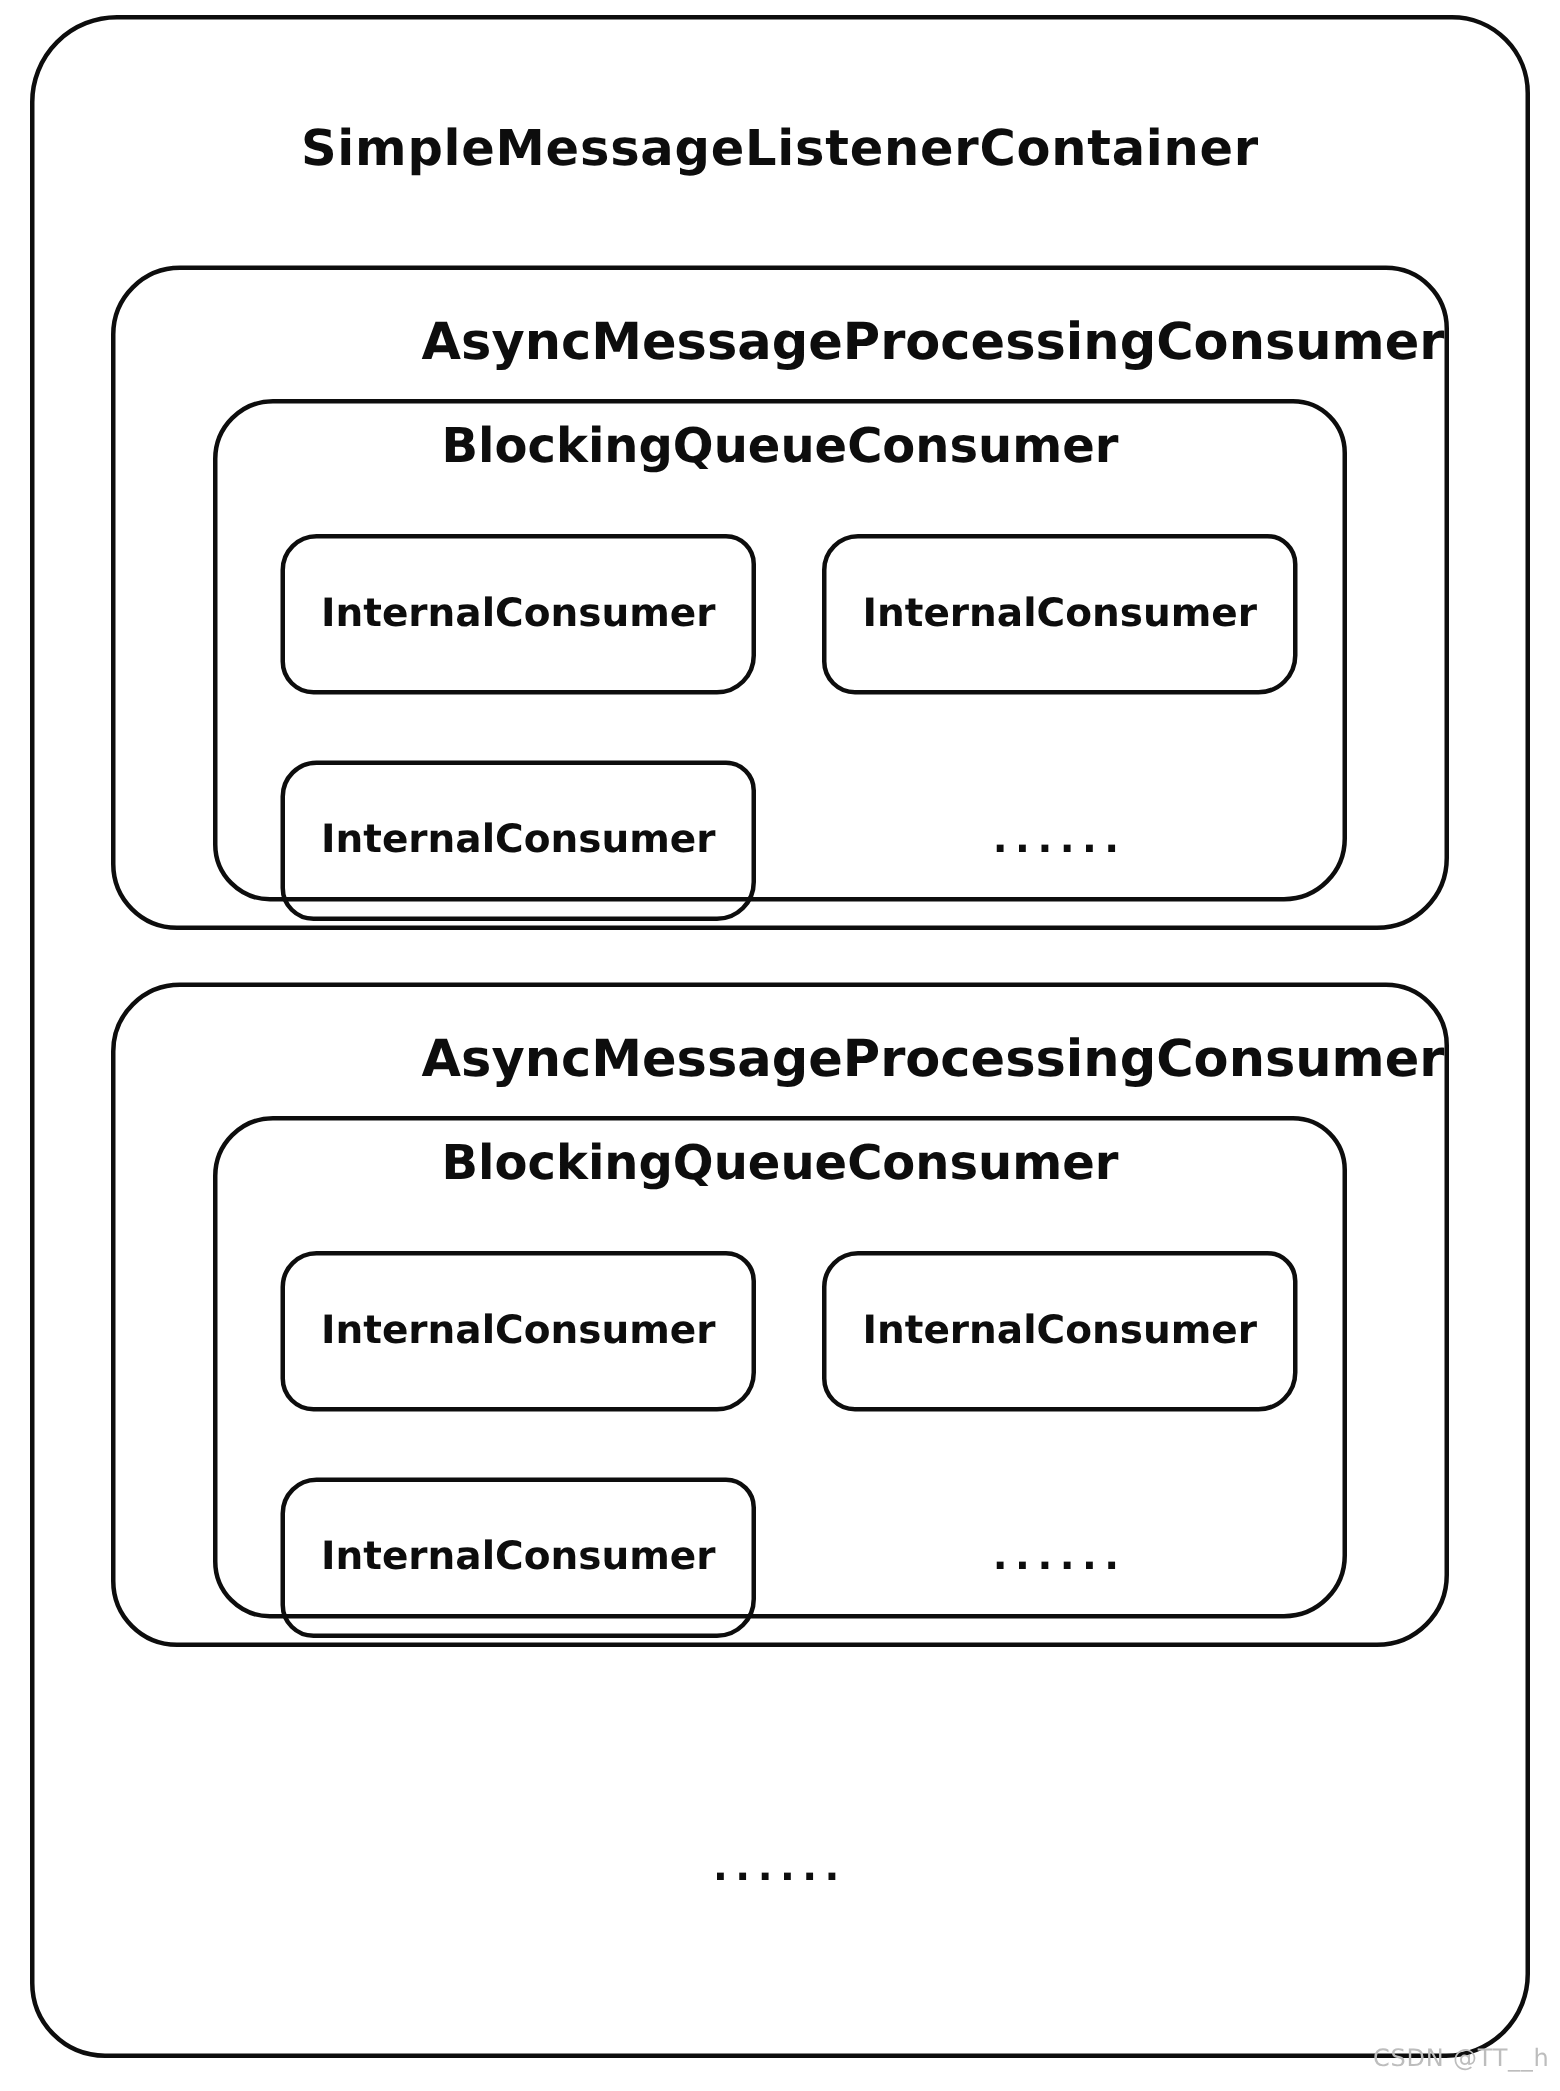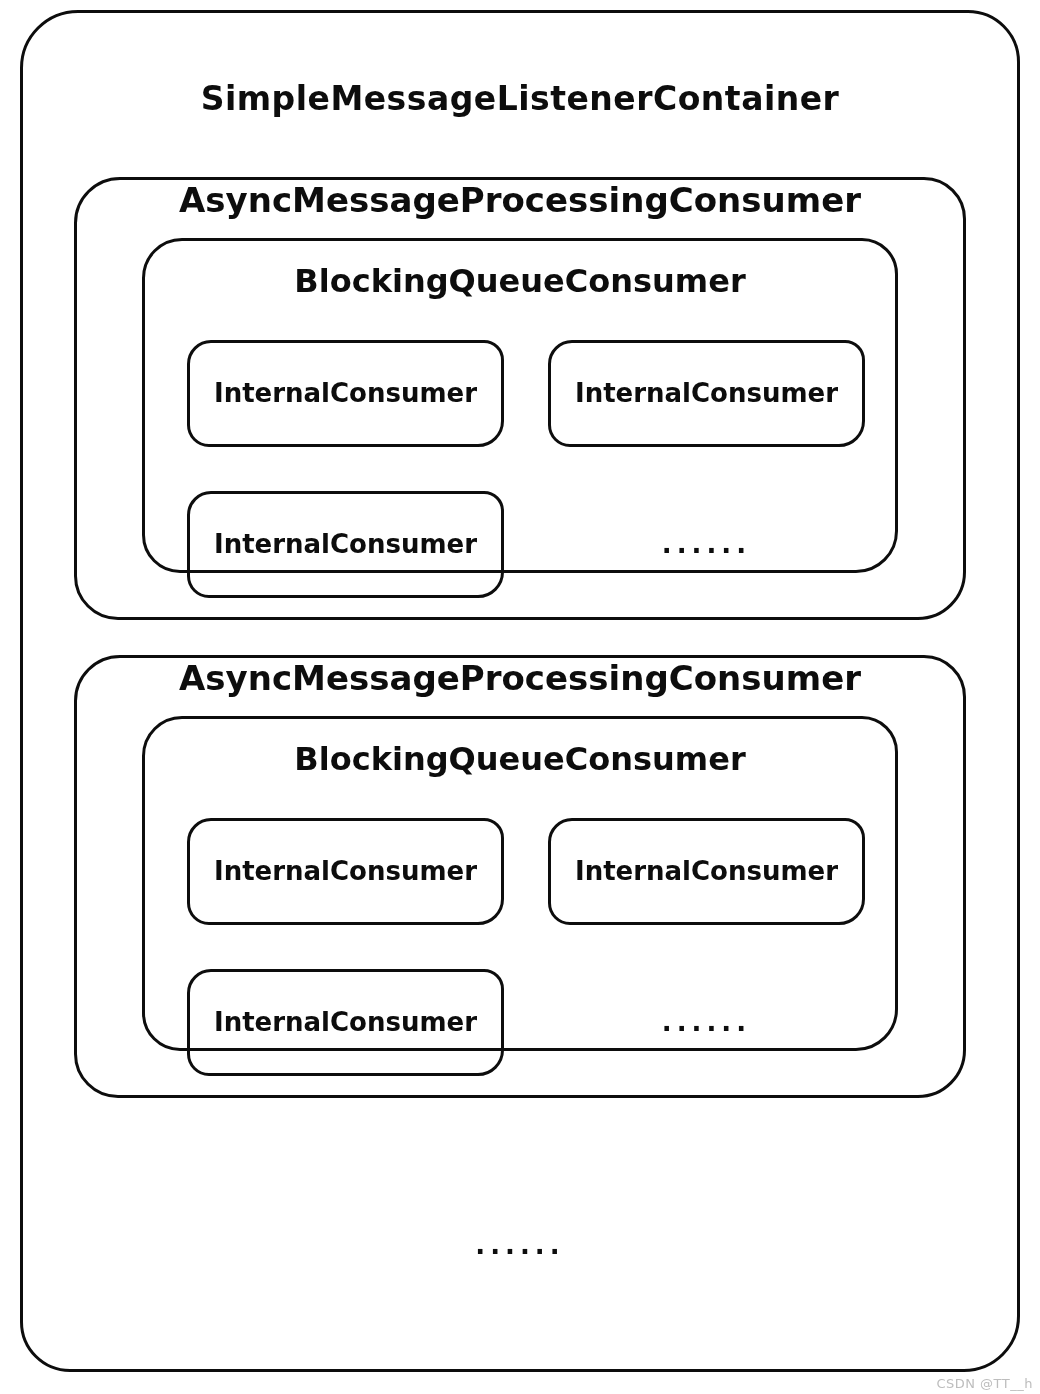--- a/index.html
+++ b/index.html
@@ -34,37 +34,37 @@
   
   .async-box {
     width: 892px;
     height: 443px;
     margin: 58px auto 0 auto;
     border: 3px solid #0d0d0d;
     border-radius: 46px 42px 48px 44px;
   }
   .async-box.second { margin-top: 35px; }
   .async-title {
-    padding-top: 0;
-    text-align: center;
+    padding-top: 28px;
+    text-align: right;
     font-size: 34px;
     font-weight: 700;
     line-height: 1.2;
     white-space: nowrap;
   }
   
   .queue-box {
     width: 756px;
     height: 335px;
     margin: 18px auto 0 auto;
     border: 3px solid #0d0d0d;
     border-radius: 40px 36px 42px 38px;
   }
   .queue-title {
-    padding-top: 21px;
+    padding-top: 9px;
     text-align: center;
     font-size: 32px;
     font-weight: 700;
     line-height: 1.2;
     white-space: nowrap;
   }
   .consumer-grid {
     display: grid;
     grid-template-columns: 1fr 1fr;
     grid-auto-rows: 107px;
@@ -94,22 +94,22 @@
   .bottom-ellipsis {
     margin-top: 132px;
     text-align: center;
     font-size: 26px;
     font-weight: 700;
     letter-spacing: 5px;
   }
   .watermark {
     position: absolute;
     right: 7px;
-    bottom: 3px;
-    font-size: 13px;
+    bottom: 13px;
+    font-size: 16px;
     color: #bdbdbd;
     letter-spacing: 0.5px;
   }
 </style>
 </head>
 <body>
 
 <div class="canvas">
 
   <div class="outer-box">

